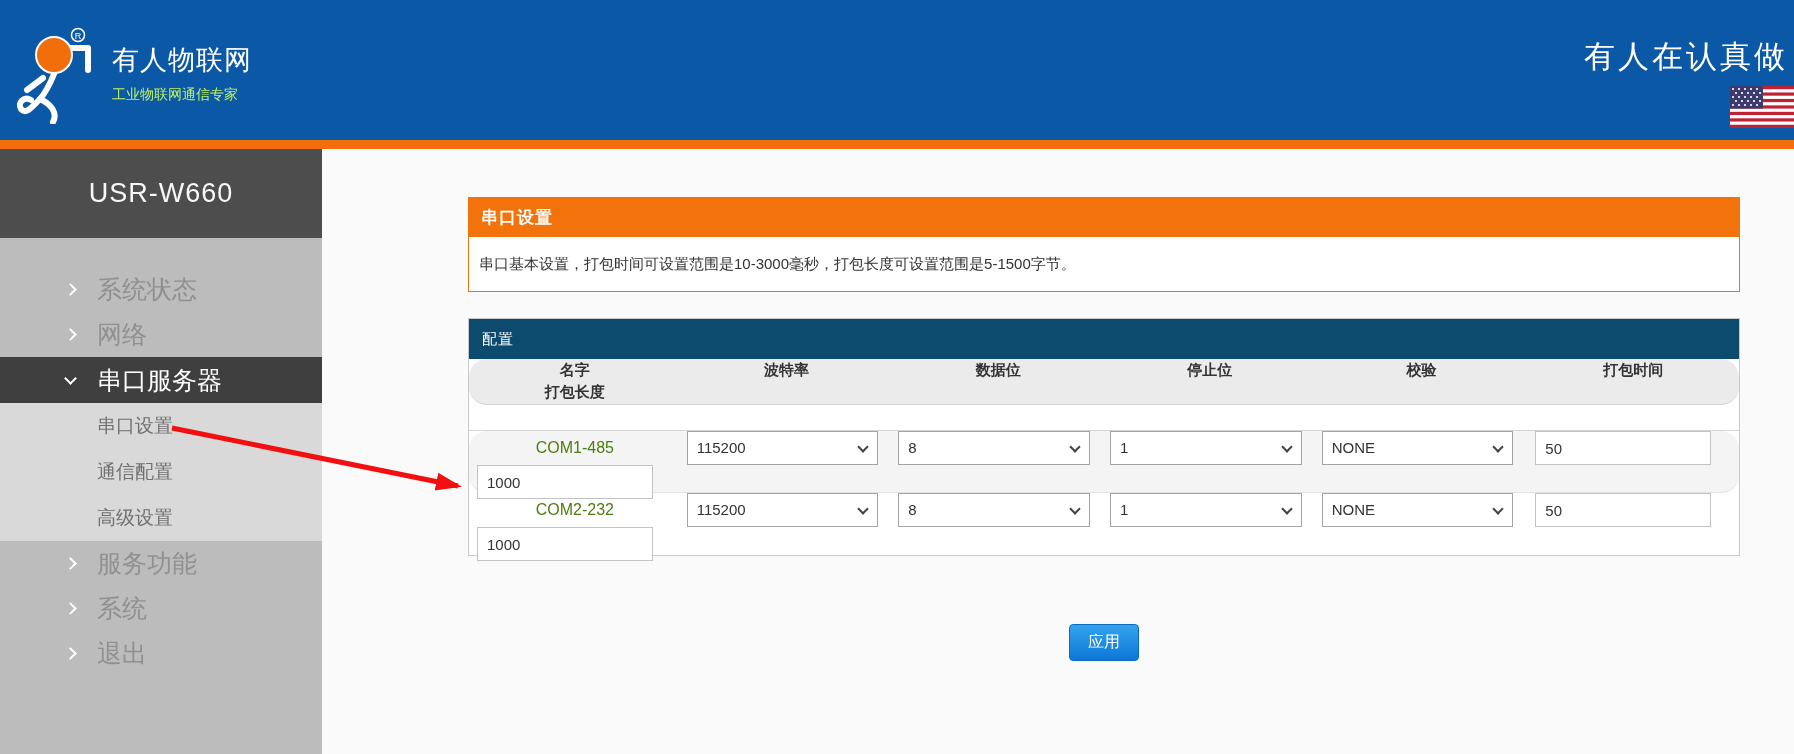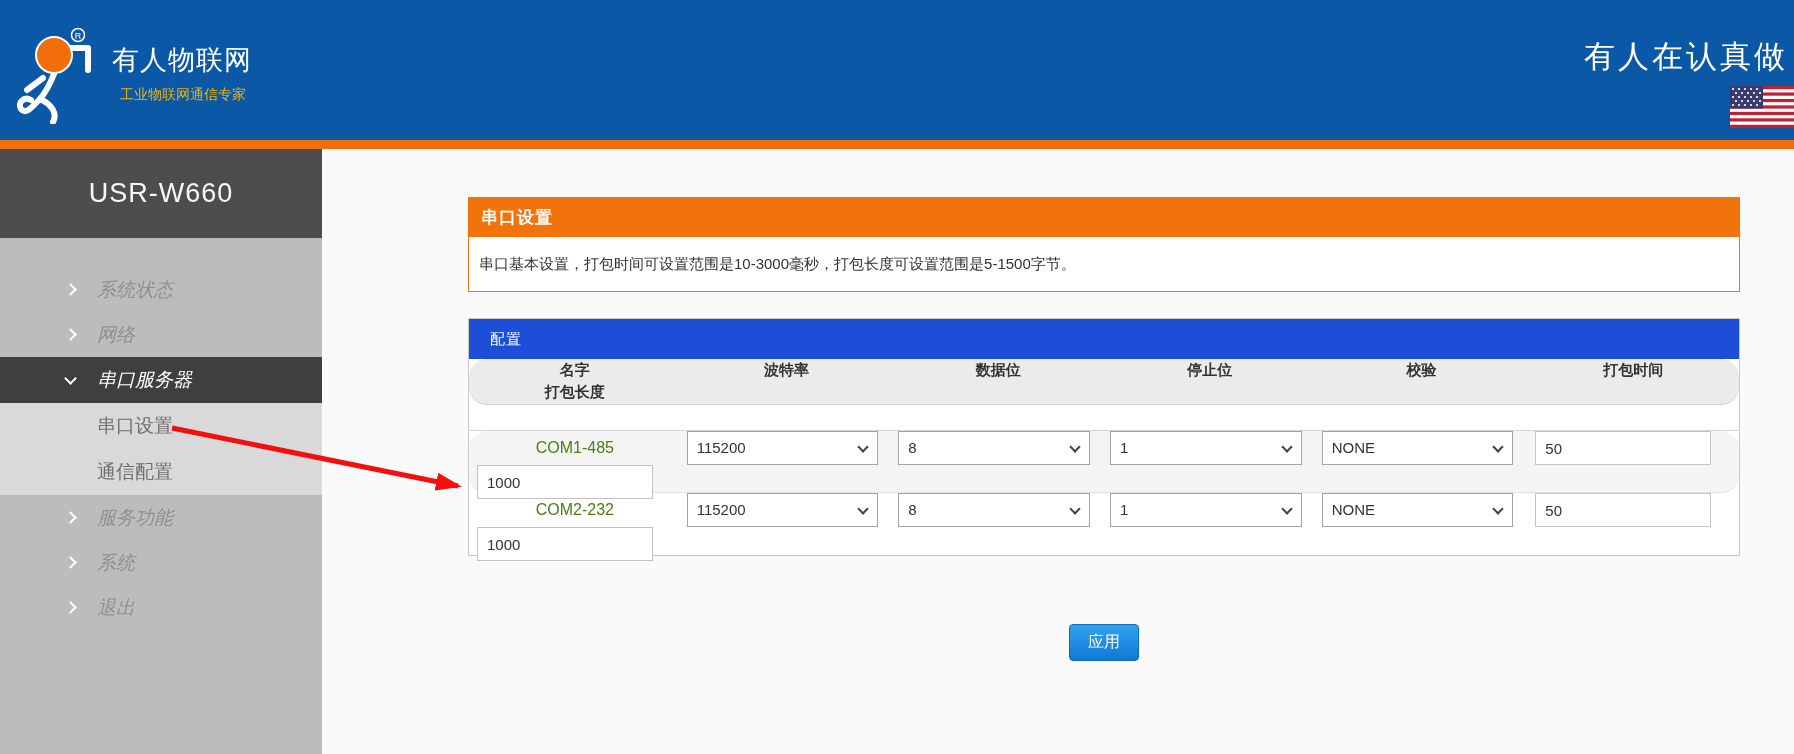--- a/index.html
+++ b/index.html
@@ -5,54 +5,54 @@
   * { margin:0; padding:0; box-sizing:border-box; }
   html,body { width:1794px; height:754px; overflow:hidden;
     font-family:"Liberation Sans","DejaVu Sans",sans-serif; background:#fafafa; }
 
   
   .hdr { position:absolute; left:0; top:0; width:1794px; height:140px;
     background:#0b58a6; overflow:hidden; z-index:2; }
   .logo-wrap { position:absolute; left:12px; top:16px; width:80px; height:108px; }
   .brand-name { position:absolute; left:112px; top:42px; font-size:27px; font-weight:normal;
     color:#ffffff; letter-spacing:1px; }
-  .brand-tagline { position:absolute; left:120px; top:86px; font-size:14px; color:#eab308; }
+  .brand-tagline { position:absolute; left:112px; top:86px; font-size:14px; color:#bef264; }
   .slogan { position:absolute; right:6px; top:36px; font-size:31px; color:#ffffff;
     letter-spacing:3px; white-space:nowrap; }
   .flag { position:absolute; right:-16px; top:86px; width:80px; height:42px; }
 
   
   .stripe { position:absolute; left:0; top:140px; width:1794px; height:9px; background:#f26e0a; z-index:2; }
 
   
   .sidebar { position:absolute; left:0; top:149px; width:322px; height:605px; background:#bcbcbc; }
   .dev-title { height:89px; background:#4d4d4d; color:#f7f7f7; font-size:27px;
     display:flex; align-items:center; justify-content:center; letter-spacing:1px; }
   .menu { padding-top:29px; }
   .mi { height:45px; display:flex; align-items:center; cursor:pointer; }
   .mi .chev { width:9px; height:9px; border-right:2px solid #fff; border-bottom:2px solid #fff;
     transform:rotate(-45deg); margin-left:66px; margin-right:22px; flex:0 0 auto; }
   .mi.open .chev { transform:rotate(45deg); margin-top:-4px; }
-  .mi .lbl { font-size:19px; color:#909090;font-style:italic; }
+  .mi .lbl { font-size:25px; color:#909090; }
   .mi.active { background:#3f3f3f; height:46px; }
   .mi.active .lbl { color:#ffffff; }
   .submenu { background:#d9d9d9; }
   .smi { height:46px; display:flex; align-items:center; padding-left:97px;
     font-size:19px; color:#707070; cursor:pointer; }
 
   
   .main { position:absolute; left:322px; top:149px; width:1472px; height:605px; background:#fafafa; }
   .panel { position:absolute; left:146px; top:48px; width:1272px; }
   .sec-titlebar { height:40px; background:#f2720c; color:#fff; font-size:17px; font-weight:bold;
     display:flex; align-items:center; padding-left:13px; letter-spacing:1px; }
   .desc-box { height:55px; background:#ffffff; border:1px solid #f2720c; border-top:none;
     display:flex; align-items:center; padding-left:10px; font-size:15px; color:#333; }
   .cfg { margin-top:26px; border:1px solid #c9c9c9; background:#fff; }
-  .cfg-bar { height:40px; background:#1d4ed8; color:#fff; font-size:15px;
-    display:flex; align-items:center; padding-left:21px; letter-spacing:1px; }
+  .cfg-bar { height:40px; background:#0c4a6e; color:#fff; font-size:15px;
+    display:flex; align-items:center; padding-left:13px; letter-spacing:1px; }
   .grid { display:grid; grid-template-columns:repeat(6,1fr);border-radius:18px; }
   .grid.header { height:46px; background:#ebebeb; border-bottom:1px solid #d4d4d4; }
   .grid.header .cell { justify-content:center; font-size:15px; font-weight:bold; color:#333; }
   .spacer-row { height:26px; background:#ffffff; border-bottom:1px solid #d4d4d4; }
   .grid.row { height:62px; }
   .grid.row.odd { background:#f4f4f4; border-bottom:1px solid #e2e2e2; }
   .cell { display:flex; align-items:center; padding:0 6px; min-width:0; }
   .cell.name { justify-content:center; font-size:16px; color:#4d7c0f; }
   .sel { position:relative; width:calc(100% - 8px); height:34px; background:#fff;
     border:1px solid #a3a3a3; font-size:15px; color:#333; line-height:32px;
@@ -146,20 +146,21 @@
       <i class="chev"></i>
       <span class="lbl">网络</span>
     </div>
     <div class="mi open active">
       <i class="chev"></i>
       <span class="lbl">串口服务器</span>
     </div>
     <div class="submenu">
       <div class="smi">串口设置</div>
       <div class="smi">通信配置</div>
+      <div class="smi">高级设置</div>
     </div>
     <div class="mi">
       <i class="chev"></i>
       <span class="lbl">服务功能</span>
     </div>
     <div class="mi">
       <i class="chev"></i>
       <span class="lbl">系统</span>
     </div>
     <div class="mi">

